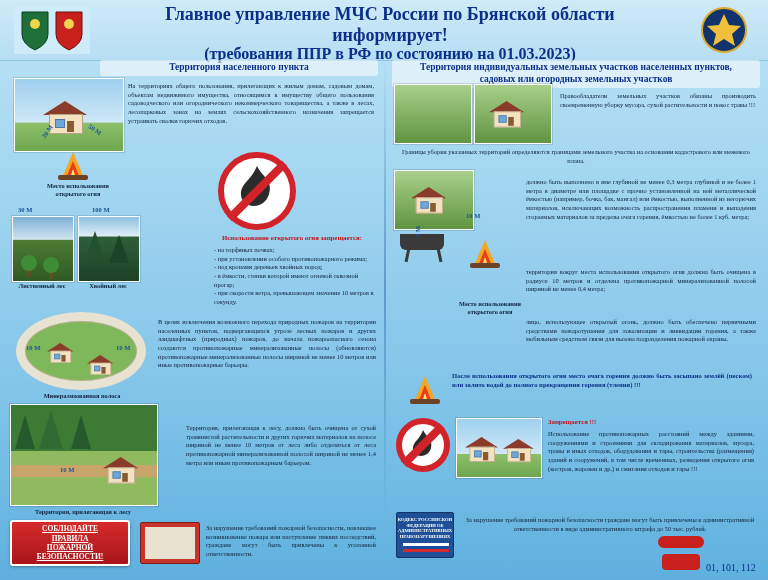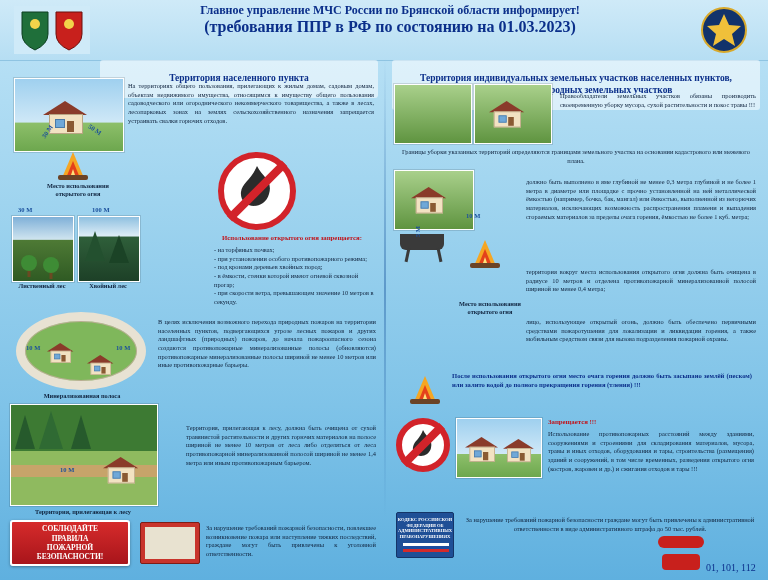--- a/index.html
+++ b/index.html
@@ -14,34 +14,34 @@
   
   .header{
     position:absolute;left:0;top:0;width:768px;height:60px;
     background:linear-gradient(180deg,#cfeaf8 0%,#b6def3 100%);
     border-bottom:1px solid #8fc4e2;
   }
   .header-title{
     position:absolute;left:110px;top:4px;width:560px;
     text-align:center;color:#0b2f8a;font-weight:bold;line-height:1.15;
   }
-  .ht1{font-size:12px;}
+  .ht1{font-size:18px;}
   .ht2{font-size:13.5px;}
   .ht3{font-size:16px;}
   .emblem-left{
     position:absolute;left:14px;top:6px;width:76px;height:48px;
   }
   .emblem-right{
     position:absolute;right:14px;top:4px;width:60px;height:52px;
   }
 
   
   .colhead{
     position:absolute;text-align:center;color:#0b2f8a;font-weight:bold;font-size:9.5px;
-    background:rgba(255,255,255,0.55);border-radius:3px;padding:13px 4px;line-height:1.25;
+    background:rgba(255,255,255,0.55);border-radius:3px;padding:2px 4px;line-height:1.25;
   }
   .colhead.left{left:100px;top:60px;width:270px;}
   .colhead.right{left:392px;top:60px;width:360px;}
 
   .divider{
     position:absolute;left:384px;top:58px;width:2px;height:460px;
     background:linear-gradient(180deg,rgba(30,90,160,.0),rgba(30,90,160,.45),rgba(30,90,160,.0));
   }
 
   
@@ -99,20 +99,21 @@
     border:9px solid #e8e2d3;background:#7fb75b;
     box-sizing:border-box;box-shadow:0 0 0 1px #b9ad92 inset;
   }
 
   
   .banner{
     position:absolute;background:linear-gradient(180deg,#d62b2b,#a8151b);
     border:2px solid #fff;border-radius:3px;color:#fff;font-weight:bold;
     text-align:center;font-size:7.5px;line-height:1.25;display:flex;align-items:center;justify-content:center;
     box-shadow:0 1px 3px rgba(0,0,0,.35);
+    text-decoration:underline;
   }
   .book{
     position:absolute;width:58px;height:40px;background:#c8342c;border:1px solid #7e1c17;border-radius:2px;
   }
   .book:before{content:"";position:absolute;left:4px;top:4px;width:50px;height:32px;background:#e8e2d0;}
   .codex{
     position:absolute;width:58px;height:46px;background:#1f4f96;border:1px solid #143467;border-radius:2px;
     color:#fff;font-size:4.6px;text-align:center;padding-top:4px;box-sizing:border-box;font-weight:bold;line-height:1.2;
   }
   .flagstripe{position:absolute;left:6px;bottom:5px;width:46px;height:9px;}

